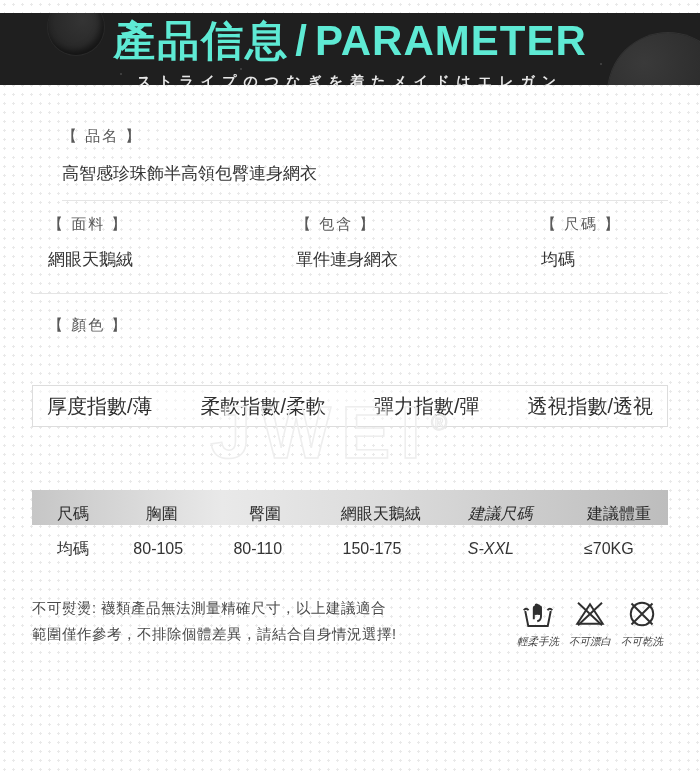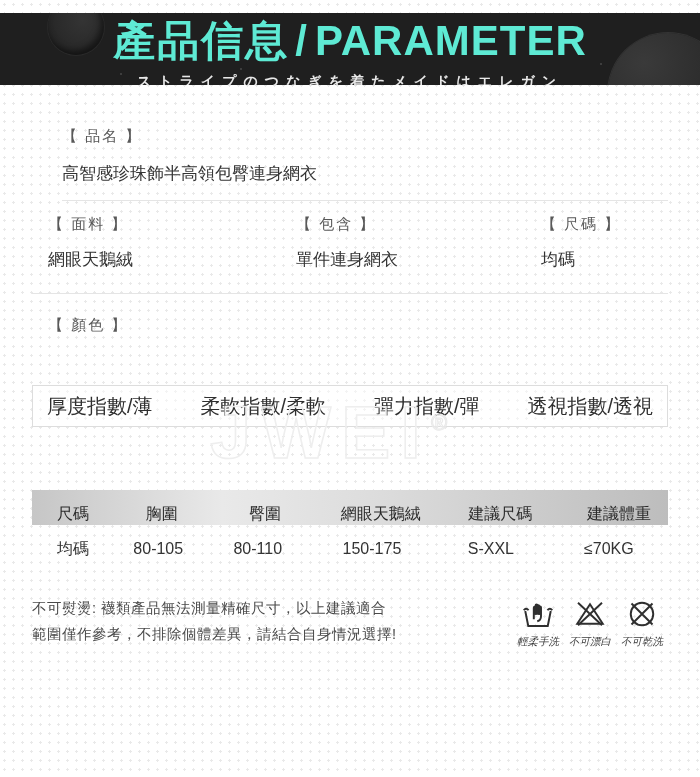--- a/index.html
+++ b/index.html
@@ -119,21 +119,21 @@
   .thead {
     display:flex; align-items:flex-end; height:35px;
     background: linear-gradient(to right, #c6c6c6 0%, #e9e9e9 30%, #dcdcdc 55%, #bdbdbd 100%);
     gap: 20px;
   }
   .trow { display:flex; align-items:center; height:48px; }
   .c1 { width:12.8%; text-align:left; padding-left:25px; }
   .c2 { width:14.1%; text-align:center; }
   .c3 { width:17.2%; text-align:center; }
   .c4 { width:18.7%; text-align:center; }
-  .c5 { width:18.7%; text-align:center; }
+  .c5 { width:18.7%; text-align:center;font-style:italic; }
   .c6 { width:18.4%; text-align:center; }
   .thead div { font-size:16px; color:#2b2b2b; }
   .trow div  { font-size:16px; color:#333; }
 
   
   .footer { display:flex; padding-top:18px; }
   .foot-left { flex:1; }
   .unit-line { font-size:13px; color:#444; line-height:20px; letter-spacing:1px; }
   .tip { font-size:14.5px; color:#4a4a4a; line-height:22px; letter-spacing:.5px; }
   .tip1 { margin-top:6px; }

